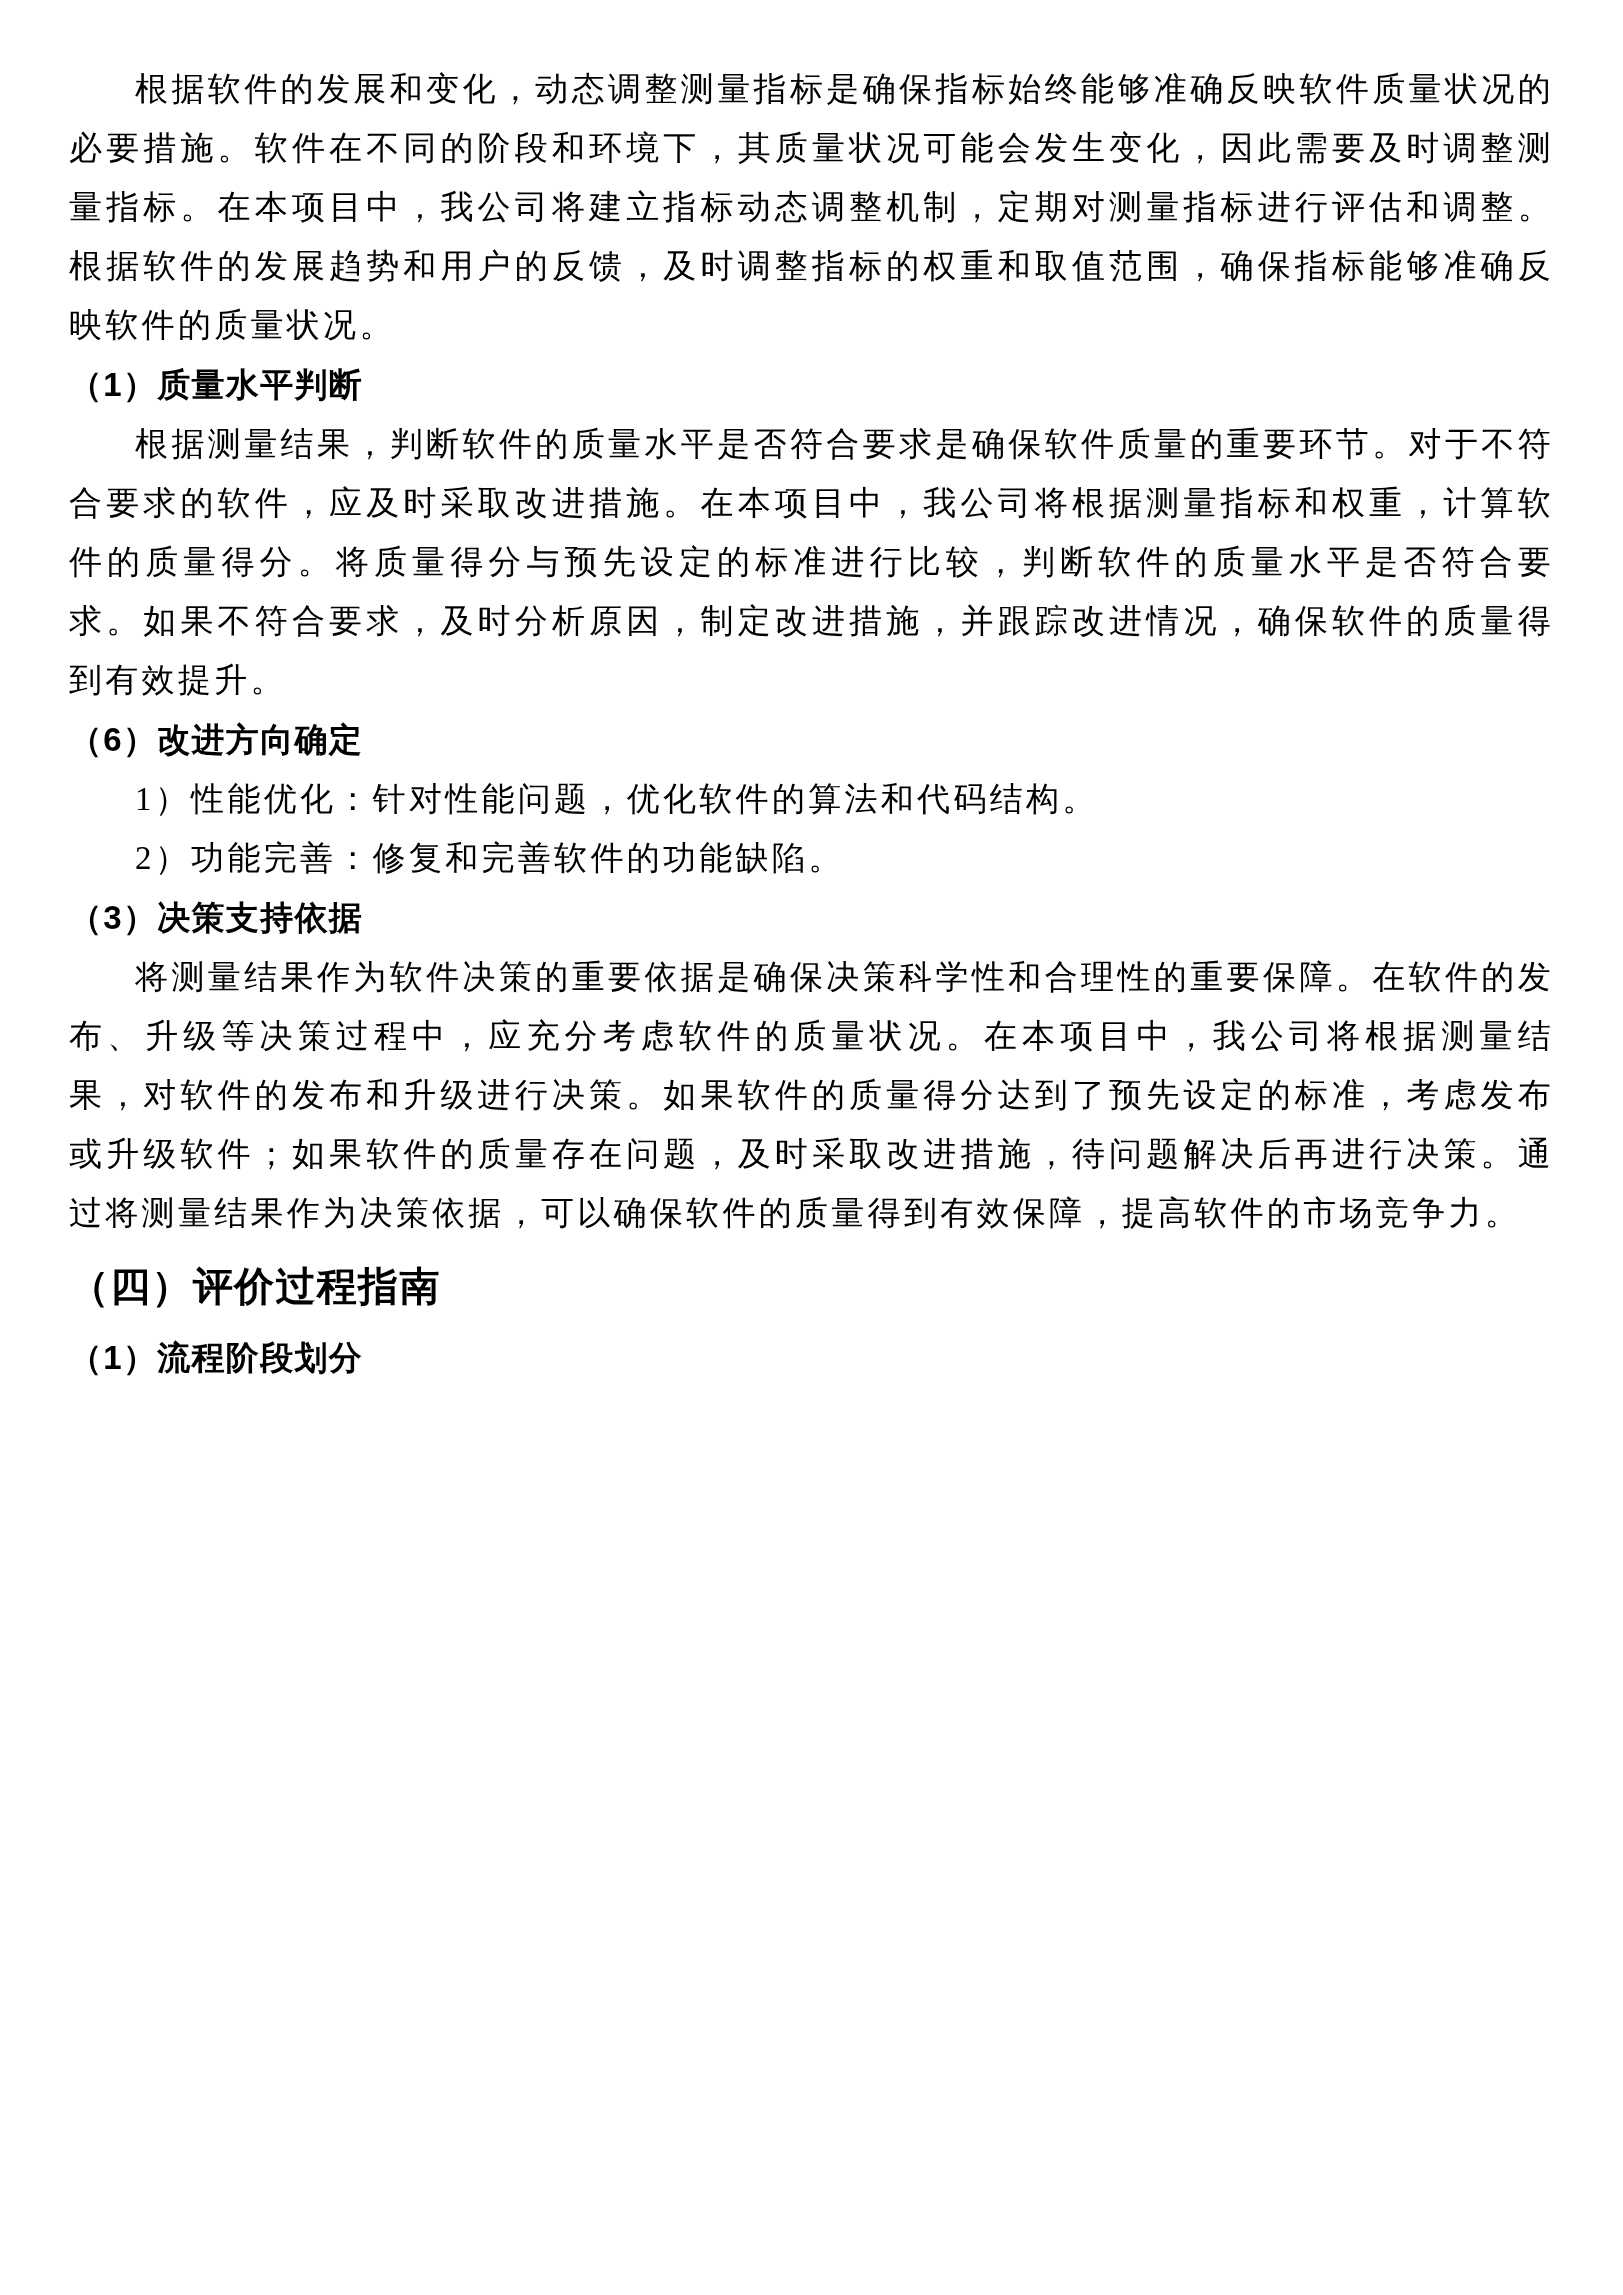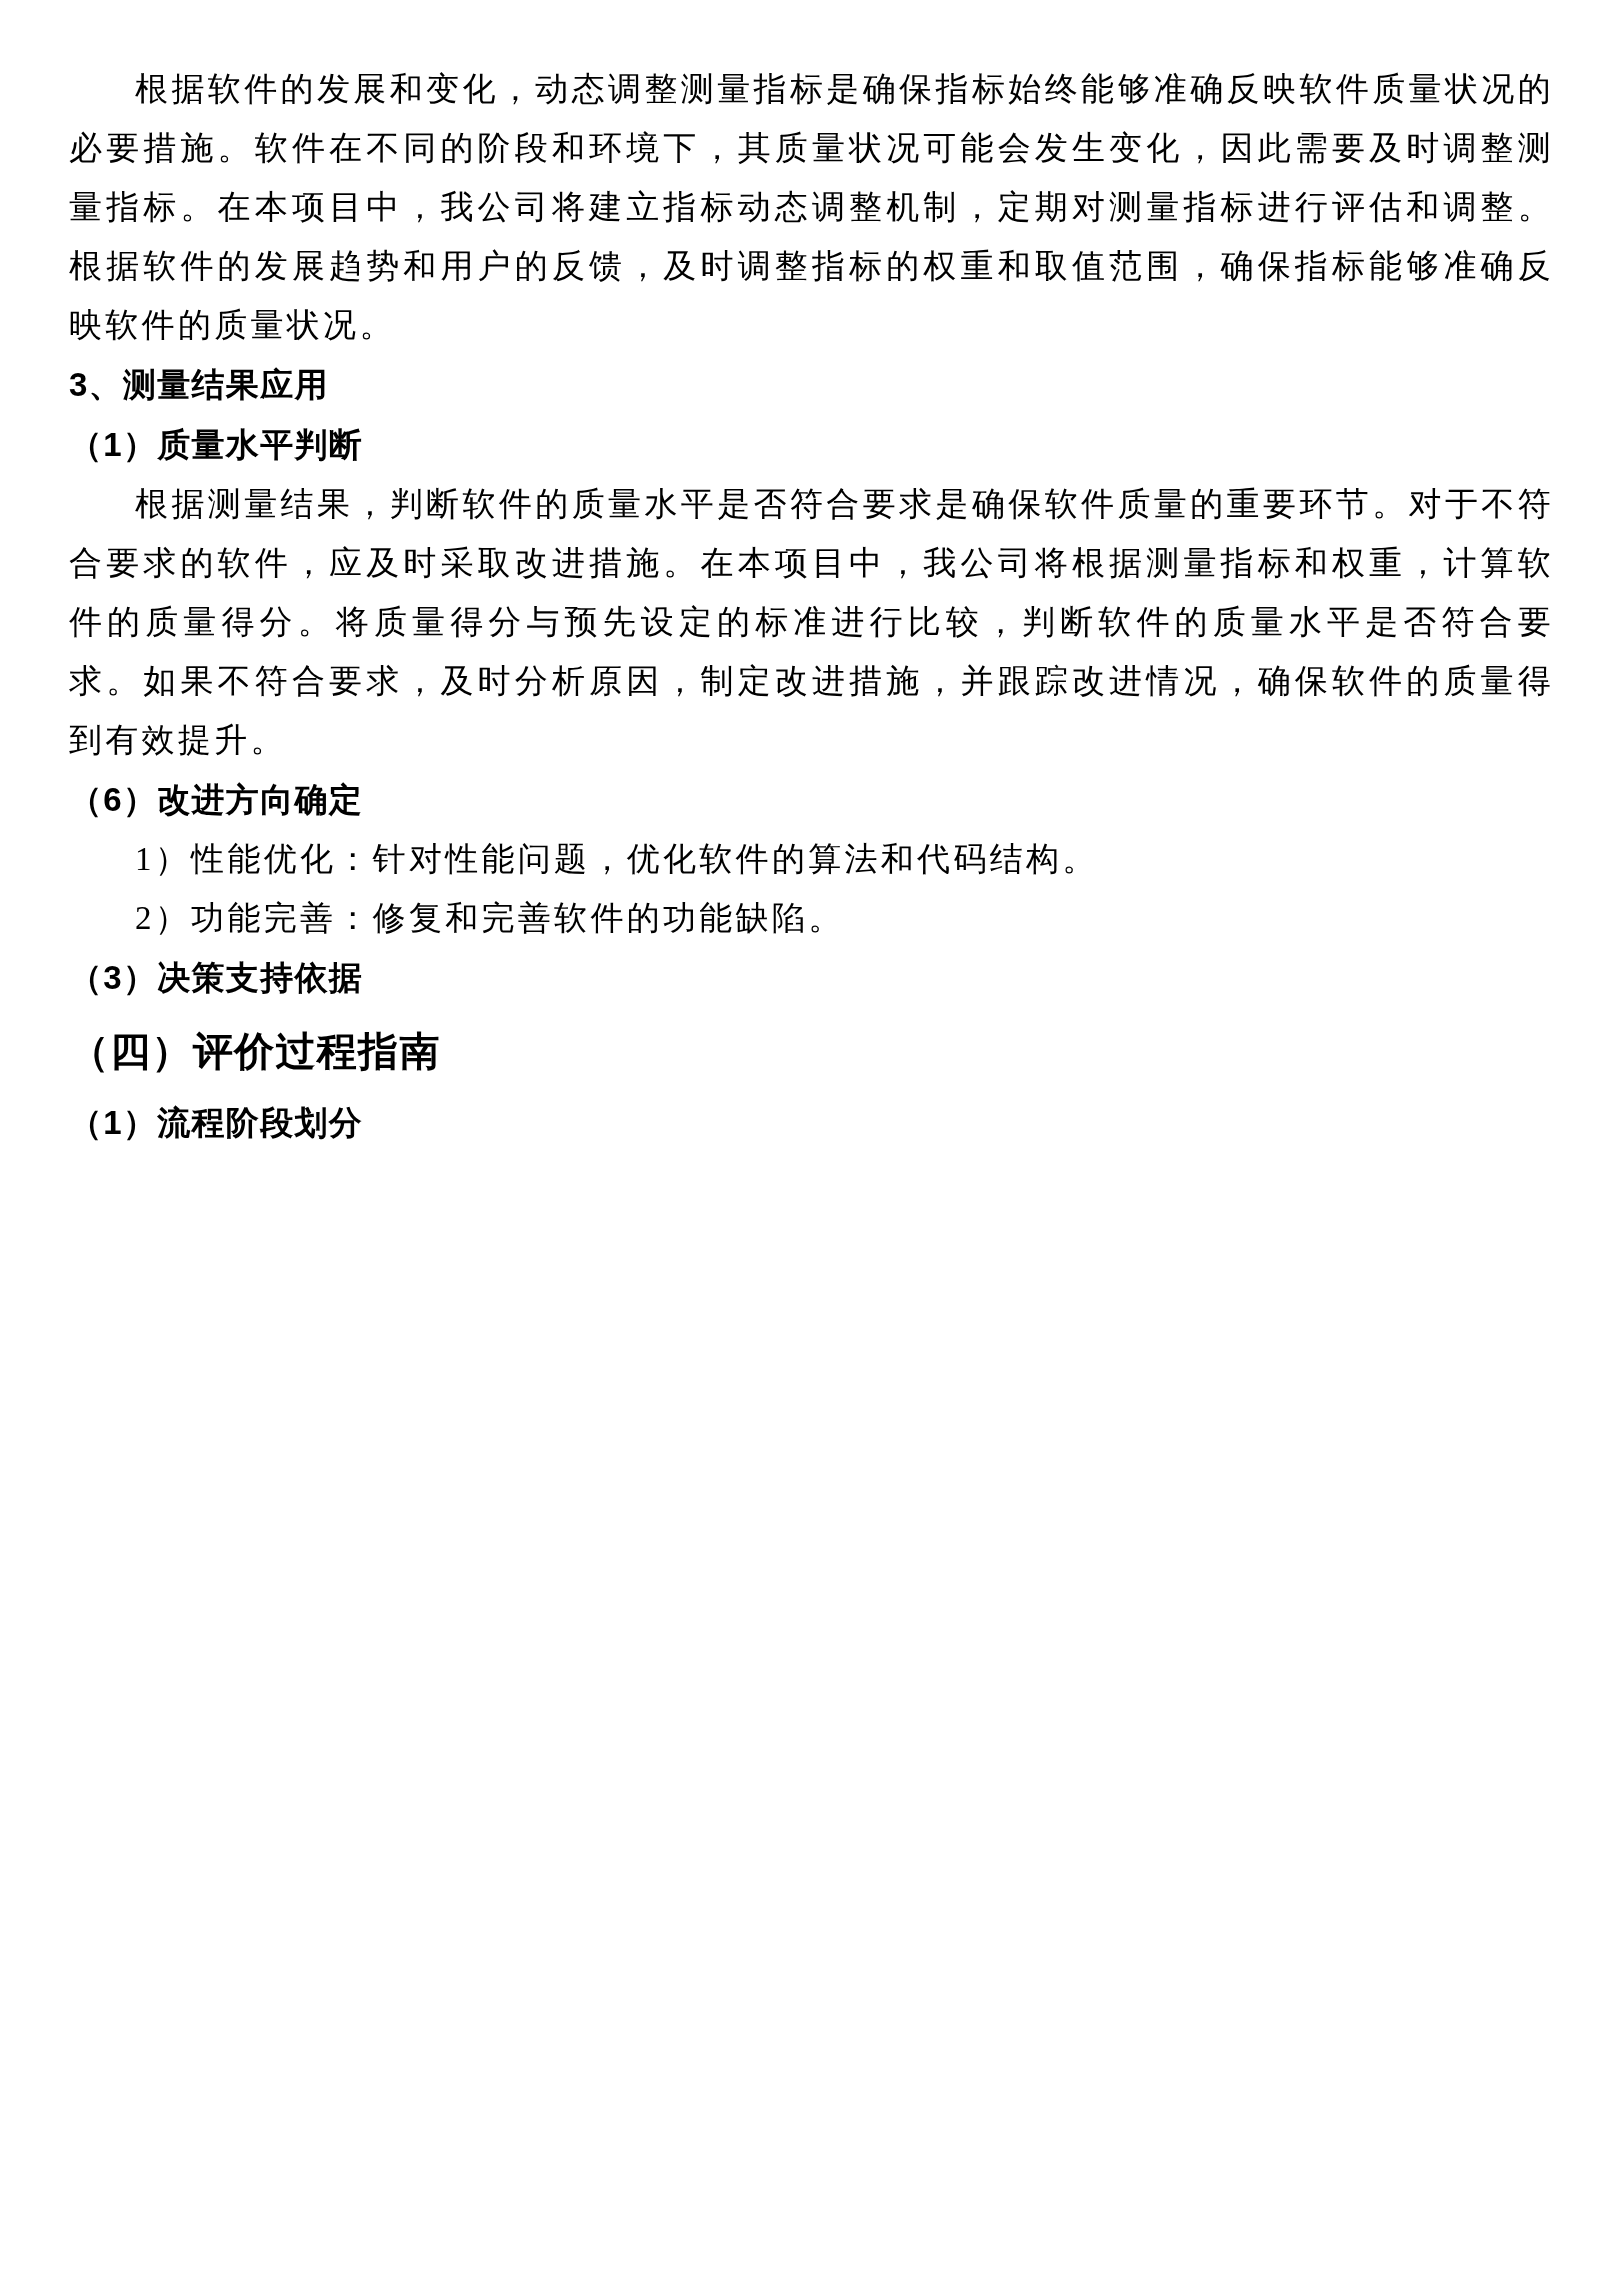--- a/index.html
+++ b/index.html
@@ -53,23 +53,23 @@
     font-size: 33px;
     line-height: 60px;
     letter-spacing: 1.3px;
   }
 </style>
 </head>
 <body>
 
 <div class="page">
   <p class="para">根据软件的发展和变化，动态调整测量指标是确保指标始终能够准确反映软件质量状况的必要措施。软件在不同的阶段和环境下，其质量状况可能会发生变化，因此需要及时调整测量指标。在本项目中，我公司将建立指标动态调整机制，定期对测量指标进行评估和调整。根据软件的发展趋势和用户的反馈，及时调整指标的权重和取值范围，确保指标能够准确反映软件的质量状况。</p>
-  <h3 class="h2">3、测量结果应用</h3>
   <h4 class="h3">（1）质量水平判断</h4>
   <p class="para">根据测量结果，判断软件的质量水平是否符合要求是确保软件质量的重要环节。对于不符合要求的软件，应及时采取改进措施。在本项目中，我公司将根据测量指标和权重，计算软件的质量得分。将质量得分与预先设定的标准进行比较，判断软件的质量水平是否符合要求。如果不符合要求，及时分析原因，制定改进措施，并跟踪改进情况，确保软件的质量得到有效提升。</p>
   <h4 class="h3">（6）改进方向确定</h4>
   <div class="list-item">1）性能优化：针对性能问题，优化软件的算法和代码结构。</div>
   <div class="list-item">2）功能完善：修复和完善软件的功能缺陷。</div>
   <h4 class="h3">（3）决策支持依据</h4>
+  <p class="para">将测量结果作为软件决策的重要依据是确保决策科学性和合理性的重要保障。在软件的发布、升级等决策过程中，应充分考虑软件的质量状况。在本项目中，我公司将根据测量结果，对软件的发布和升级进行决策。如果软件的质量得分达到了预先设定的标准，考虑发布或升级软件；如果软件的质量存在问题，及时采取改进措施，待问题解决后再进行决策。通过将测量结果作为决策依据，可以确保软件的质量得到有效保障，提高软件的市场竞争力。</p>
   <h2 class="h1">（四）评价过程指南</h2>
   <h4 class="h3">（1）流程阶段划分</h4>
 </div>
 
 
 </body></html>

